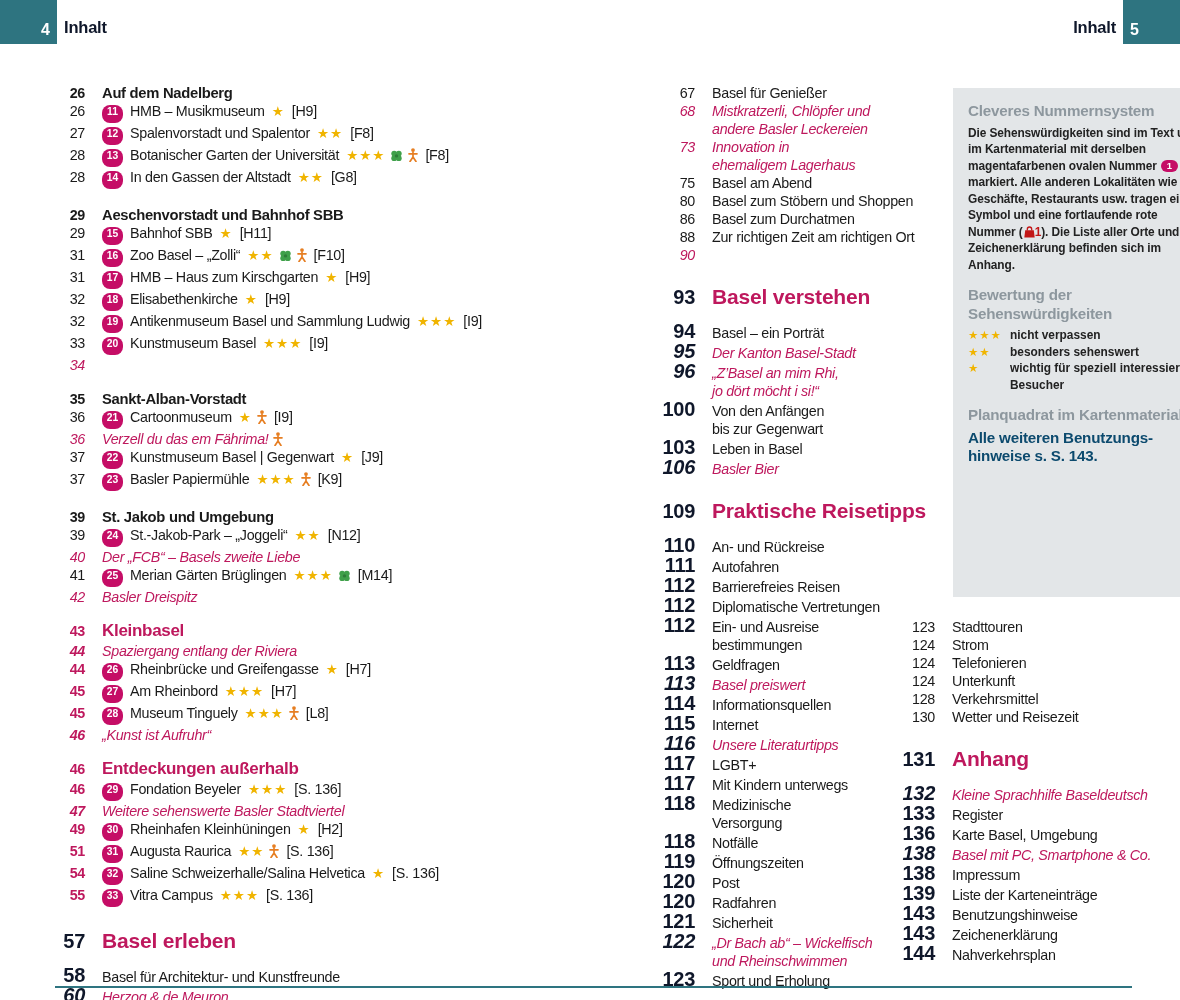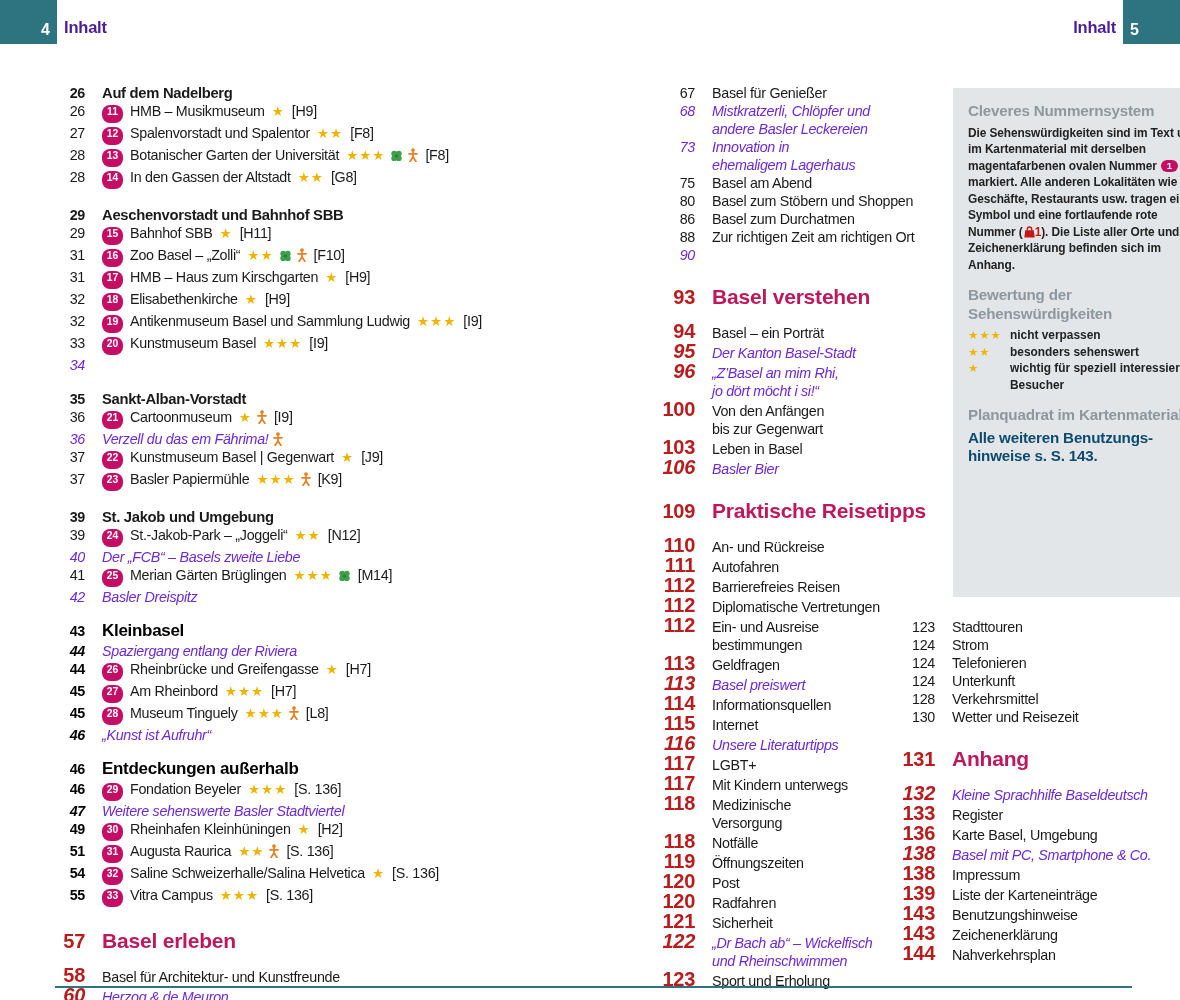--- a/index.html
+++ b/index.html
@@ -7,49 +7,49 @@
   body{
     width:1180px;height:1000px;position:relative;background:#ffffff;
     font-family:"Liberation Sans","DejaVu Sans",sans-serif;color:#1a1a1a;
     overflow:hidden;
   }
   
   .corner{position:absolute;top:0;width:57px;height:44px;background:#2e7480;color:#fff;
     font-weight:700;font-size:16px;display:flex;align-items:flex-end;box-sizing:border-box;}
   #corner-left{left:0;justify-content:flex-end;padding:0 7px 5px 0;}
   #corner-right{right:0;justify-content:flex-start;padding:0 0 5px 7px;}
-  .run-title{position:absolute;top:18px;font-weight:700;font-size:16.5px;color:#4c1d95;letter-spacing:-0.2px;}
+  .run-title{position:absolute;top:18px;font-weight:700;font-size:16.5px;color:#0f172a;letter-spacing:-0.2px;}
   #title-left{left:64px;}
   #title-right{right:64px;}
   #bottom-rule{position:absolute;left:55px;right:48px;bottom:12px;height:2px;background:#2e7480;}
 
   
   .col{position:absolute;top:84px;}
   #col-left{left:30px;width:600px;}
   #col-mid{left:640px;width:305px;}
   #col-right{left:880px;width:300px;top:618px;}
 
   .section{margin-top:16px;}
   .col .section:first-child{margin-top:0;}
   .section.h-gray{margin-top:14px;}
   .section.h-chapter{margin-top:20px;}
 
   .row{display:flex;align-items:baseline;font-size:14.3px;line-height:18px;letter-spacing:-0.3px;}
   .pg{flex:none;width:55px;text-align:right;margin-right:17px;}
   .entry{flex:1;min-width:0;}
   .line{white-space:nowrap;}
-  .blue{color:#6d28d9;font-style:italic;}
+  .blue{color:#be185d;font-style:italic;}
 
   .header-row .pg{font-weight:700;}
   .h-black .htext{font-weight:700;font-size:14.8px;}
   .h-gray .header-row{line-height:22px;}
-  .h-gray .pg,.h-gray .htext{color:#000000;font-weight:700;}
+  .h-gray .pg,.h-gray .htext{color:#be185d;font-weight:700;}
   .h-gray .htext{font-size:17px;}
   .h-chapter .header-row{line-height:26px;margin-bottom:12px;}
-  .h-chapter .pg{color:#b91c1c;font-weight:700;font-size:20px;}
+  .h-chapter .pg{color:#0f172a;font-weight:700;font-size:20px;}
   .h-chapter .htext{color:#be185d;font-weight:700;font-size:21px;letter-spacing:-0.2px;}
 
   .badge{display:inline-block;min-width:21px;height:18px;line-height:14.5px;border-radius:8px;
     background:#c50d66;color:#fff;font-size:10.3px;font-weight:700;font-style:normal;
     text-align:center;margin-right:7px;padding:0 3px;box-sizing:border-box;letter-spacing:0;
     position:relative;top:-1px;}
   .badge.sm{min-width:17px;height:12px;line-height:12.5px;font-size:9.5px;border-radius:7px;margin:0 1px;}
   .stars{color:#f0b400;margin-left:7px;letter-spacing:1px;font-size:13.5px;
     font-family:"DejaVu Sans",sans-serif;font-style:normal;}
   .icn{margin-left:5px;}

